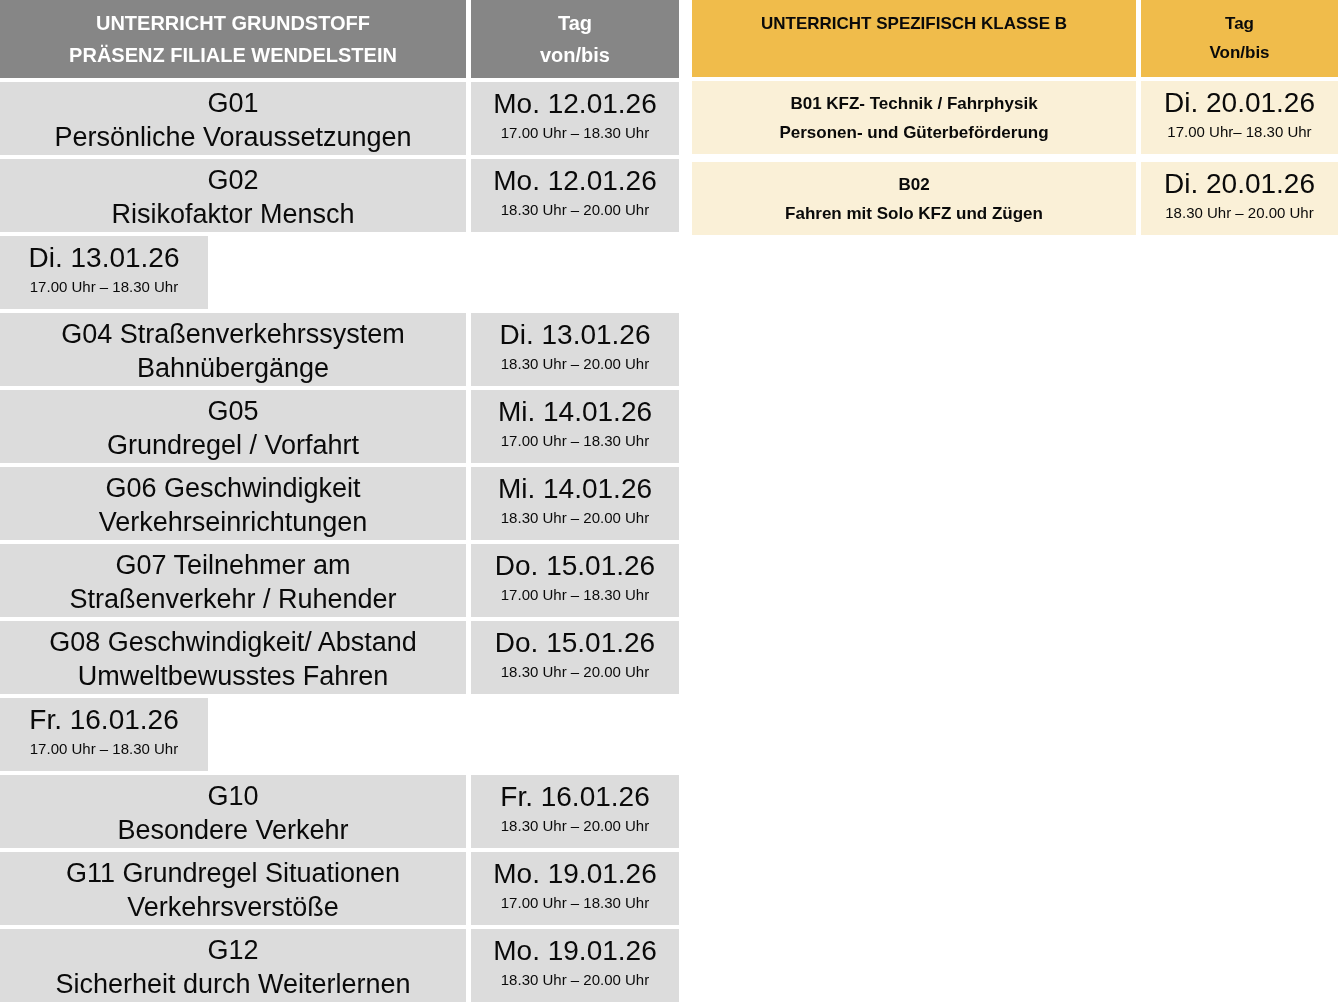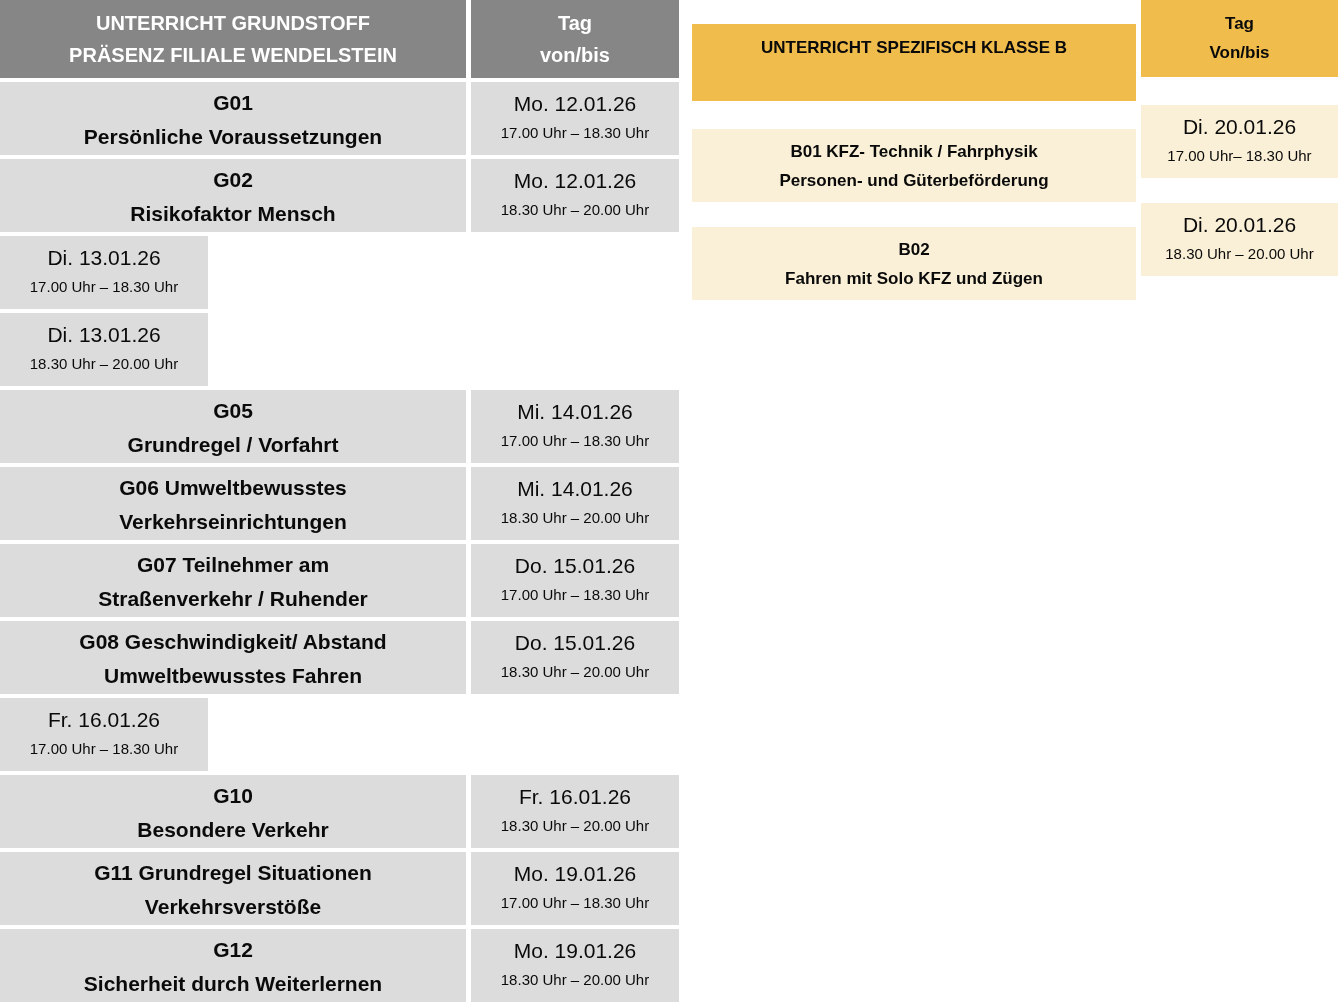--- a/index.html
+++ b/index.html
@@ -36,21 +36,21 @@
   }
   .cell {
     text-align: center;
     box-sizing: border-box;
     white-space: pre-line;
   }
 
   
   .left  .title-cell { width: 466px; }
   .left  .tag-cell   { width: 208px; }
-  .right .title-cell { width: 444px; margin-top: 24px; }
+  .right .title-cell { width: 444px; }
   .right .tag-cell   { width: 197px; }
 
   
   .left  .hdr-row .cell {
     height: 78px;
     background: var(--left-header-bg, #868686);
     color: var(--left-header-text, #ffffff);
     font-weight: bold;
     font-size: 20px;
     line-height: 32px;
@@ -65,36 +65,36 @@
     line-height: 29px;
     padding-top: 9px;
   }
 
   
   .row .cell { height: 73px; }
   .left  .row .cell { background: var(--left-row-bg, #dcdcdc); }
   .right .row .cell { background: var(--right-row-bg, #faf0d7); }
 
   .left .row .title-cell {
-    font-weight: bold;
-    font-size: 21px;
+    font-weight: normal;
+    font-size: 27px;
     line-height: 34px;
     padding-top: 4px;
   }
   .right .row .title-cell {
     font-weight: bold;
     font-size: 17px;
     line-height: 29px;
     display: flex;
     flex-direction: column;
     justify-content: center;
   }
   .tag-cell { padding-top: 6px; }
   .tag-cell .date {
-    font-size: 21px;
+    font-size: 28px;
     line-height: 31px;
     font-weight: normal;
   }
   .tag-cell .time {
     font-size: 15px;
     line-height: 27px;
     font-weight: normal;
   }
 </style>
 </head>
@@ -117,29 +117,31 @@
         </div>
         <div class="row">
           <div class="cell title-cell">G02
 Risikofaktor Mensch</div>
           <div class="cell tag-cell"><div class="date">Mo. 12.01.26</div><div class="time">18.30 Uhr – 20.00 Uhr</div></div>
         </div>
         <div class="row">
           <div class="cell tag-cell"><div class="date">Di. 13.01.26</div><div class="time">17.00 Uhr – 18.30 Uhr</div></div>
         </div>
         <div class="row">
+          <div class="cell title-cell">G04 Straßenverkehrssystem
+Bahnübergänge</div>
           <div class="cell tag-cell"><div class="date">Di. 13.01.26</div><div class="time">18.30 Uhr – 20.00 Uhr</div></div>
         </div>
         <div class="row">
           <div class="cell title-cell">G05
 Grundregel / Vorfahrt</div>
           <div class="cell tag-cell"><div class="date">Mi. 14.01.26</div><div class="time">17.00 Uhr – 18.30 Uhr</div></div>
         </div>
         <div class="row">
-          <div class="cell title-cell">G06 Umweltbewusstes
+          <div class="cell title-cell">G06 Geschwindigkeit
 Verkehrseinrichtungen</div>
           <div class="cell tag-cell"><div class="date">Mi. 14.01.26</div><div class="time">18.30 Uhr – 20.00 Uhr</div></div>
         </div>
         <div class="row">
           <div class="cell title-cell">G07 Teilnehmer am
 Straßenverkehr / Ruhender</div>
           <div class="cell tag-cell"><div class="date">Do. 15.01.26</div><div class="time">17.00 Uhr – 18.30 Uhr</div></div>
         </div>
         <div class="row">
           <div class="cell title-cell">G08 Geschwindigkeit/ Abstand
@@ -166,21 +168,21 @@
         </div>
       </div>
   </section>
 
   <section class="sched-table right">
     <div class="hdr-row">
       <div class="cell title-cell">UNTERRICHT SPEZIFISCH KLASSE  B</div>
       <div class="cell tag-cell">Tag
 Von/bis</div>
     </div>
-    <div class="rows" id="right-rows" style="display:flex;flex-direction:column;gap:1px;">
+    <div class="rows" id="right-rows" style="display:flex;flex-direction:column;gap:8px;">
         <div class="row">
           <div class="cell title-cell">B01 KFZ- Technik / Fahrphysik
 Personen- und Güterbeförderung</div>
           <div class="cell tag-cell"><div class="date">Di. 20.01.26</div><div class="time">17.00 Uhr– 18.30 Uhr</div></div>
         </div>
         <div class="row">
           <div class="cell title-cell">B02
 Fahren mit Solo KFZ und Zügen</div>
           <div class="cell tag-cell"><div class="date">Di. 20.01.26</div><div class="time">18.30 Uhr – 20.00 Uhr</div></div>
         </div>

